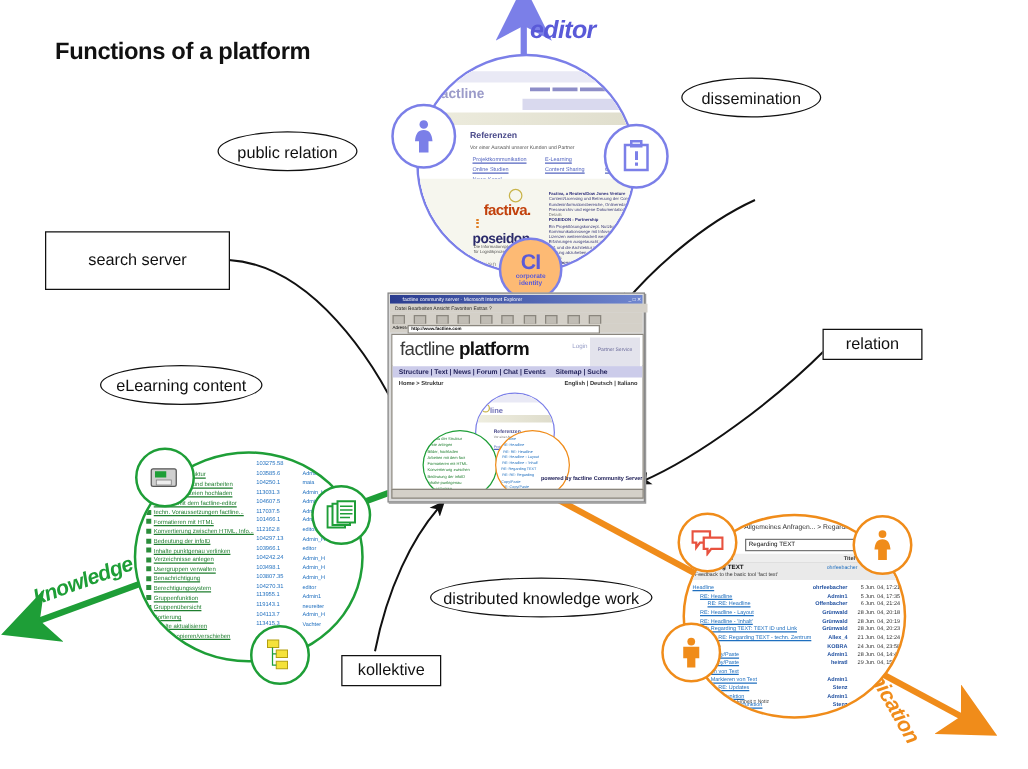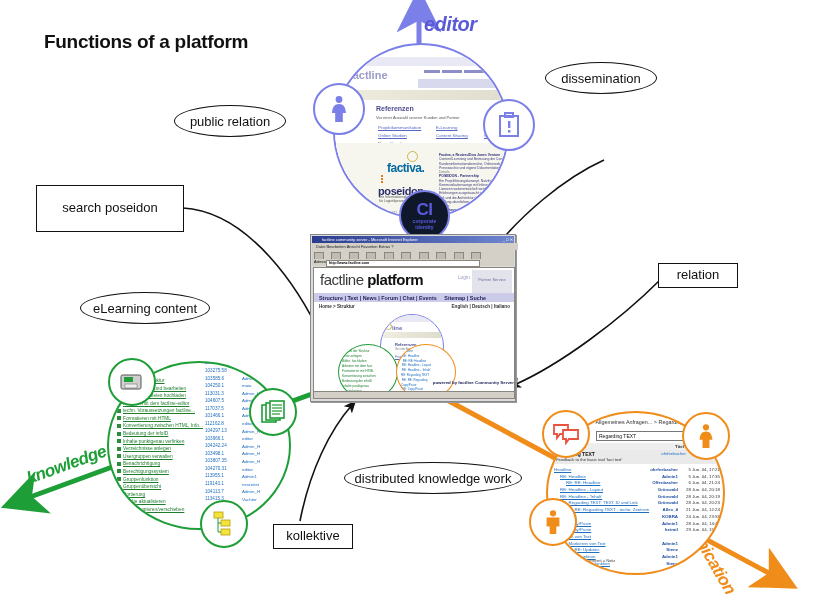--- a/index.html
+++ b/index.html
@@ -29,41 +29,41 @@
       border-radius:50%;vertical-align:middle;margin-right:1px;}
   .wc-nav{position:absolute;right:6px;top:12px;width:96px;height:7px;}
   .wc-nav i{display:inline-block;height:3px;background:#8e8ec8;margin:1px 2px 0 0;vertical-align:top;}
   .wc-nav2{position:absolute;right:4px;top:22px;width:104px;height:9px;background:#d9d9ee;}
   .wc-band{position:absolute;left:0;top:33px;width:205px;height:10px;
       background:linear-gradient(90deg,#efeee0,#dedccb);}
   .wc-h{position:absolute;left:55px;top:48px;font-size:7px;font-weight:bold;color:#4a4a8a;}
   .wc-sub{position:absolute;left:55px;top:58px;font-size:4px;color:#555;}
   .wc-lnk{position:absolute;font-size:4.4px;color:#5566c0;text-decoration:underline;}
   .wc-body{position:absolute;left:0;top:86px;width:205px;height:80px;background:#f6f6ee;}
-  .wc-factiva{position:absolute;left:66px;top:104px;font-size:12px;font-weight:bold;color:#0369a1;
+  .wc-factiva{position:absolute;left:66px;top:104px;font-size:12px;font-weight:bold;color:#c2410c;
       letter-spacing:-0.5px;}
   .wc-fcirc{position:absolute;left:86px;top:94px;width:9px;height:9px;border:1.3px solid #c9b44a;border-radius:50%;}
   .wc-poseidon{position:absolute;left:57px;top:128px;font-size:11px;font-weight:bold;color:#2b2b6b;
       letter-spacing:-0.4px;}
   .wc-pos-sub{position:absolute;left:58px;top:139px;font-size:3.4px;color:#555;line-height:1.1;width:42px;}
   .wc-pdots{position:absolute;left:60px;top:118px;width:2px;height:8px;
       background:repeating-linear-gradient(#e07c20 0 1.5px,transparent 1.5px 3px);}
   .wc-rcol{position:absolute;left:118px;top:96px;width:80px;font-size:3.4px;line-height:1.25;color:#3b3b7a;}
   .wc-rcol .hd{font-weight:bold;color:#2b2b7a;}
   .wc-rcol .ln{color:#777;}
   .wc-alben{position:absolute;left:50px;top:152px;font-size:5px;color:#888;}
 
   .node-circle{position:absolute;border-radius:50%;background:#fff;display:flex;
       align-items:center;justify-content:center;}
   .nc-violet{border:2.4px solid #7b7fe8;}
   .nc-green{border:2.4px solid #1e9e37;}
   .nc-orange{border:2.4px solid #f08c1a;}
 
   .ci-badge{position:absolute;left:399px;top:190px;width:47px;height:47px;border-radius:50%;
-      border:2.4px solid #7b7fe8;background:#0f172a;display:flex;flex-direction:column;
+      border:2.4px solid #7b7fe8;background:#fdba74;display:flex;flex-direction:column;
       align-items:center;justify-content:center;line-height:1;}
   .ci-badge .ci{font-size:17px;font-weight:bold;color:#5a5ad8;letter-spacing:-0.5px;}
   .ci-badge .cs{font-size:5.2px;font-weight:bold;color:#5a5ad8;margin-top:1px;}
 
   
   .browser{position:absolute;left:310px;top:234px;width:204px;height:166px;
       background:#dcdcdc;border:1px solid #888;box-shadow:1px 1px 0 #999;}
   .br-title{position:absolute;left:1px;top:1px;width:202px;height:7px;
       background:linear-gradient(90deg,#2a3c8f,#6f86cf);}
   .br-title .tt{position:absolute;left:10px;top:0.6px;font-size:4px;color:#fff;}
@@ -188,21 +188,21 @@
 
   <div class="ellipse-label" style="left:545px;top:62px;width:110px;height:30px;">dissemination</div>
 
   <div class="ellipse-label" style="left:174px;top:105px;width:110px;height:30px;">public relation</div>
 
   <div class="ellipse-label" style="left:344px;top:462px;width:176px;height:30px;">distributed knowledge work</div>
 
   <div class="ellipse-label" style="left:80px;top:292px;width:128px;height:30px;">eLearning content</div>
 
   <div class="box-label" style="left:36px;top:185px;width:146px;height:45px;flex-direction:column;">
-    <span>search poseidon</span>
+    <span>search server</span>
   </div>
 
 
   <div class="box-label" style="left:658px;top:263px;width:78px;height:23px;">relation</div>
 
   <div class="box-label" style="left:273px;top:524px;width:78px;height:23px;">kollektive</div>
 
   <div class="web-circle">
     <div class="wc-inner">
       <div class="wc-top"></div>

